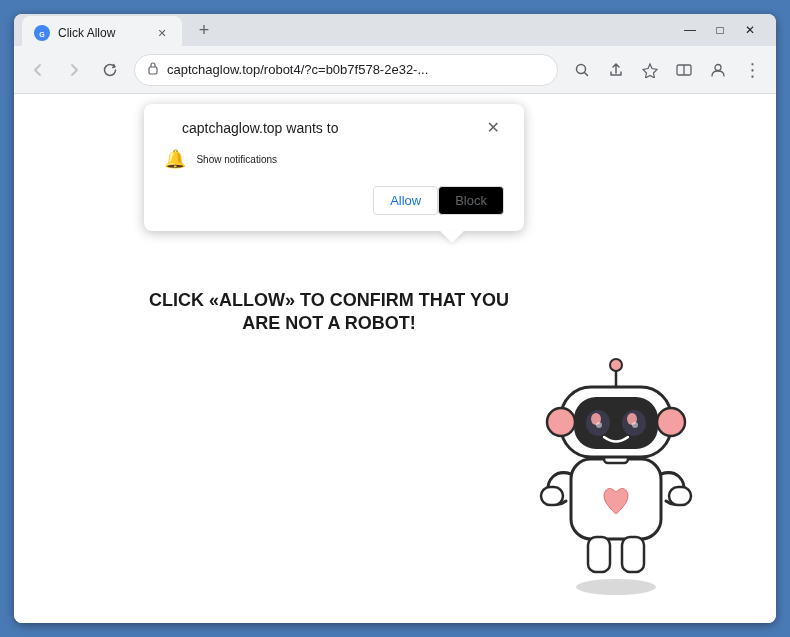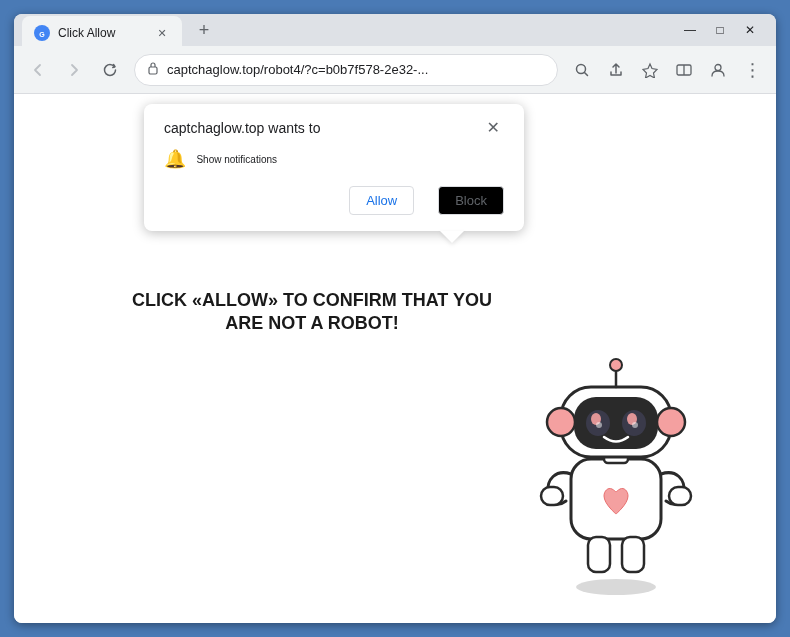--- a/index.html
+++ b/index.html
@@ -205,20 +205,21 @@
       padding: 16px 20px;
       width: 380px;
       z-index: 10;
     }
 
     .popup-header {
       display: flex;
       justify-content: space-between;
       align-items: flex-end;
       margin-bottom: 12px;
+      margin-left: 18px;
     }
 
     .popup-title {
       font-size: 14px;
       color: #202124;
       font-weight: 400;
     }
 
     .popup-close {
       font-size: 16px;
@@ -241,21 +242,21 @@
     }
 
     .notification-label {
       font-size: 10px;
       color: #202124;
     }
 
     .popup-buttons {
       display: flex;
       justify-content: flex-end;
-      gap: 24px;
+      gap: 0;
     }
 
     .btn-allow {
       padding: 6px 16px;
       border: 1px solid #dadce0;
       border-radius: 4px;
       background: white;
       color: #1a73e8;
       font-size: 13px;
       cursor: pointer;
@@ -284,21 +285,21 @@
       border-left: 12px solid transparent;
       border-right: 12px solid transparent;
       border-top: 12px solid white;
       filter: drop-shadow(0 2px 2px rgba(0,0,0,0.1));
     }
 
     
     .main-message {
       position: absolute;
       top: 195px;
-      left: 113px;
+      left: 130px;
       width: 370px;
       text-align: center;
       z-index: 5;
     }
 
     .main-message-text {
       font-size: 18px;
       font-weight: 900;
       color: #1a1a1a;
       text-transform: uppercase;

